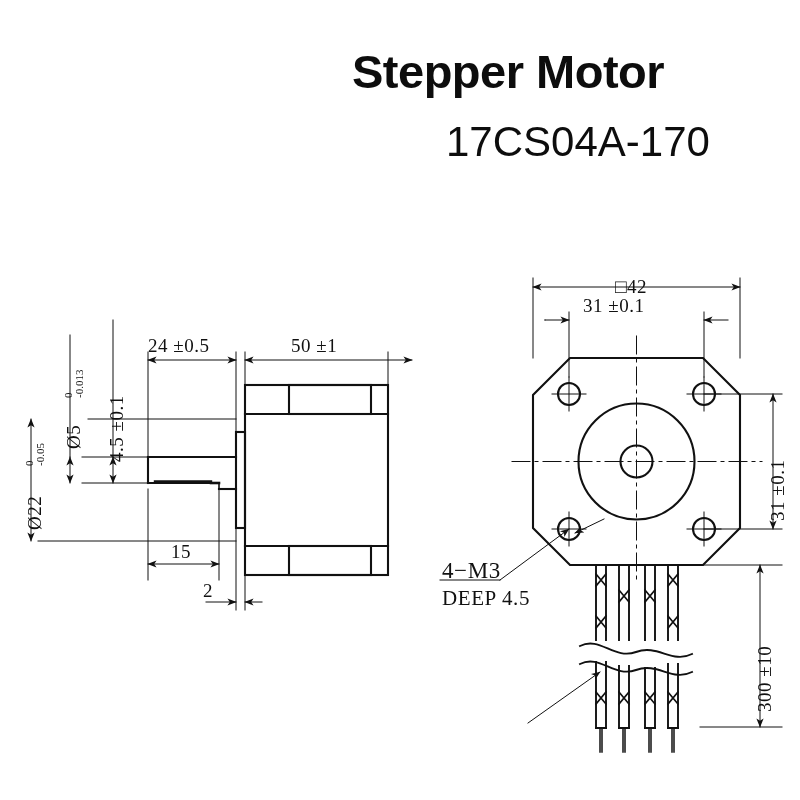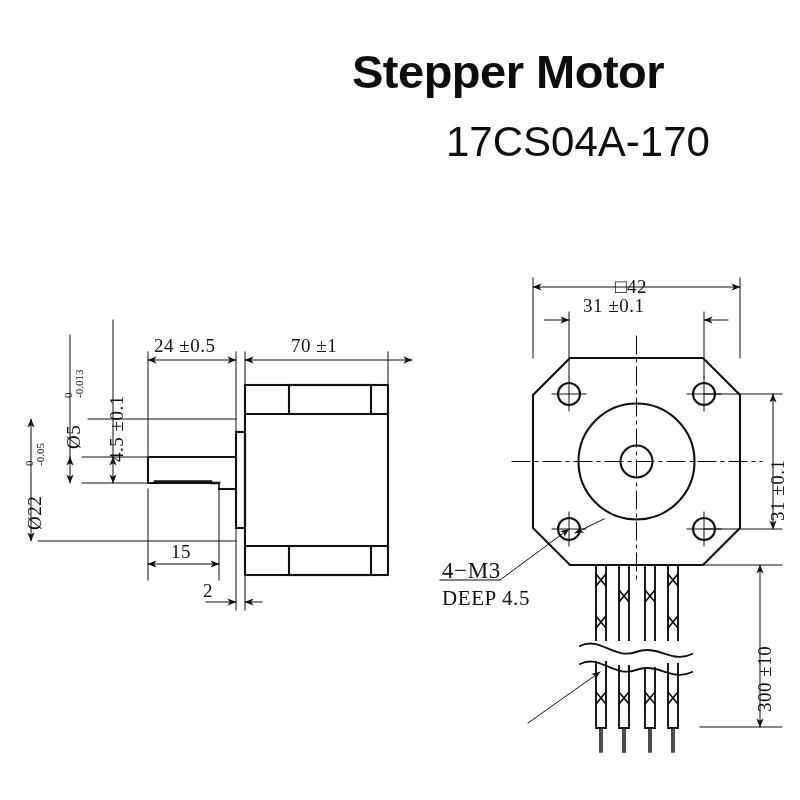--- a/index.html
+++ b/index.html
@@ -251,22 +251,22 @@
             <path d="M674 728 L674 752"></path>
         </g>
         <path d="M596 728 L606 728" stroke-width="2"></path>
         <path d="M619 728 L629 728" stroke-width="2"></path>
         <path d="M645 728 L655 728" stroke-width="2"></path>
         <path d="M668 728 L678 728" stroke-width="2"></path>
       </g>
     </g>
   </svg>
 
-  <div class="dimtxt" style="left:148px;top:335px;margin-left:6px;">24  ±0.5</div>
-  <div class="dimtxt" style="left:291px;top:335px;">70  ±1</div>
+  <div class="dimtxt" style="left:148px;top:335px;">24  ±0.5</div>
+  <div class="dimtxt" style="left:291px;top:335px;">50  ±1</div>
   <div class="dimtxt" style="left:171px;top:541px;text-align:right;">15</div>
   <div class="dimtxt" style="left:203px;top:580px;">2</div>
 
   <div class="dimtxt rot90" style="left:24px;top:530px;">Ø22</div>
   <div class="tolstack rot90" style="left:24px;top:466px;text-align:left;">
     <div>0</div>
     <div>-0.05</div>
   </div>
 
   <div class="dimtxt rot90" style="left:63px;top:449px;">Ø5</div>

